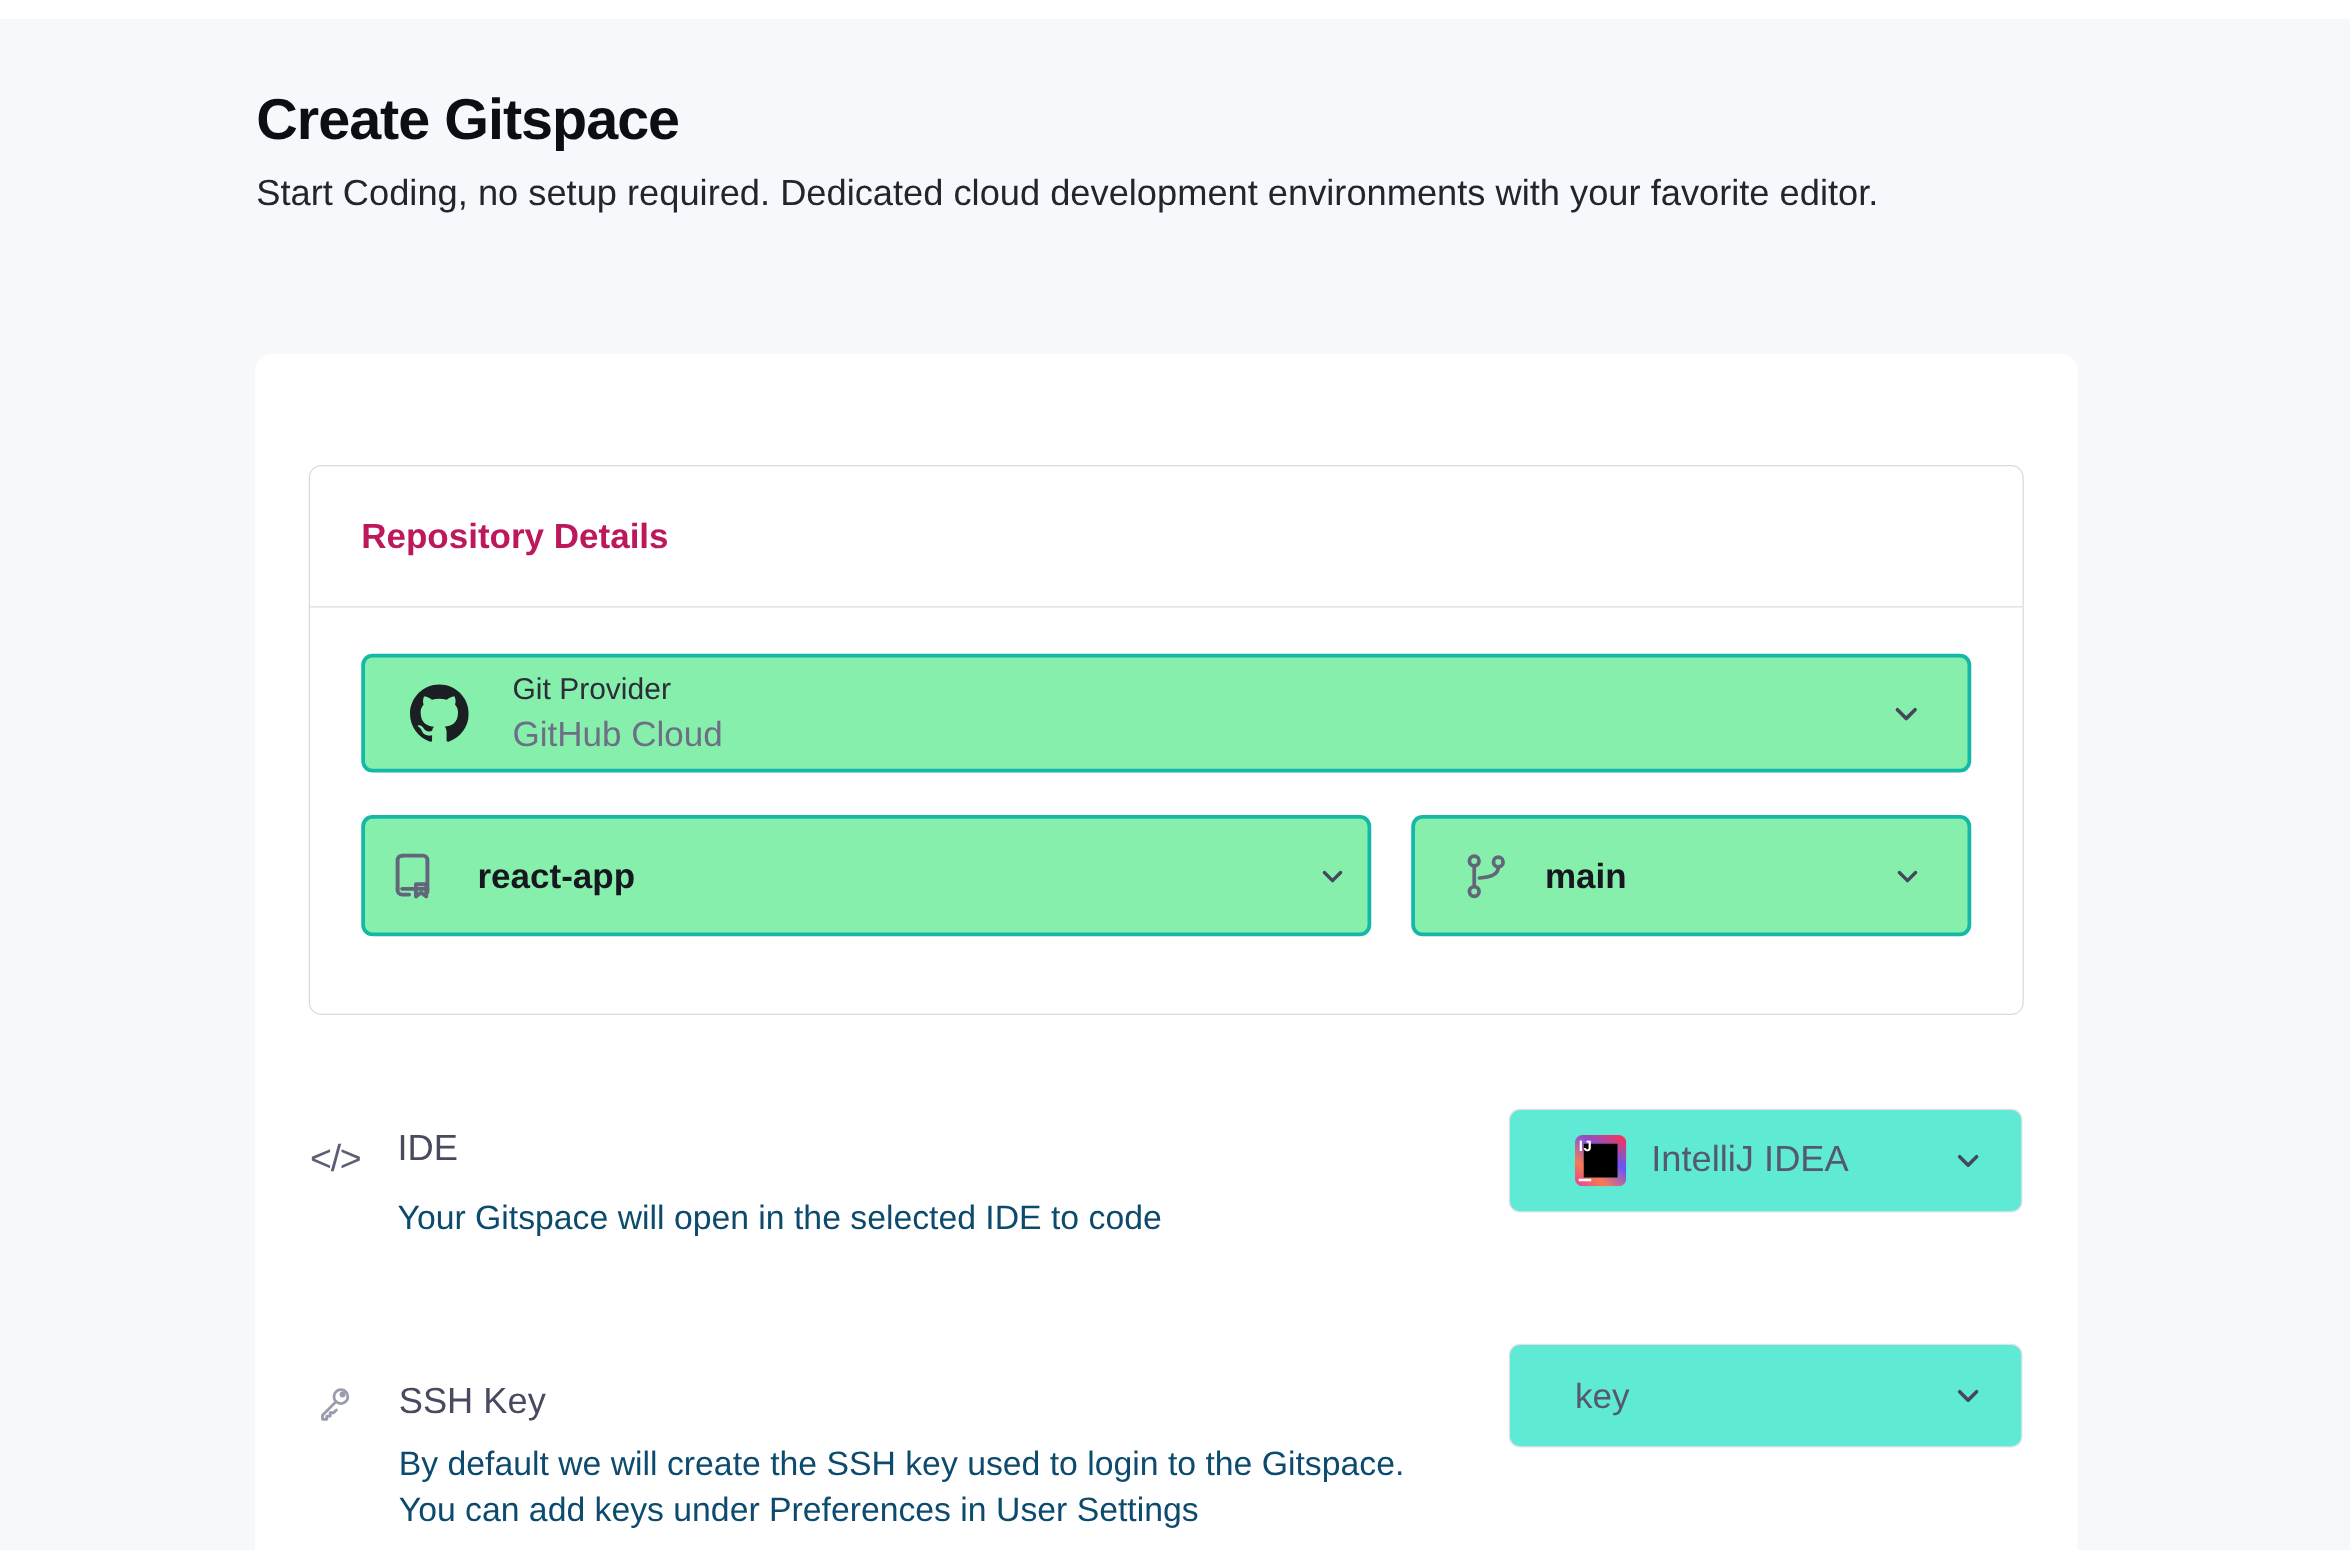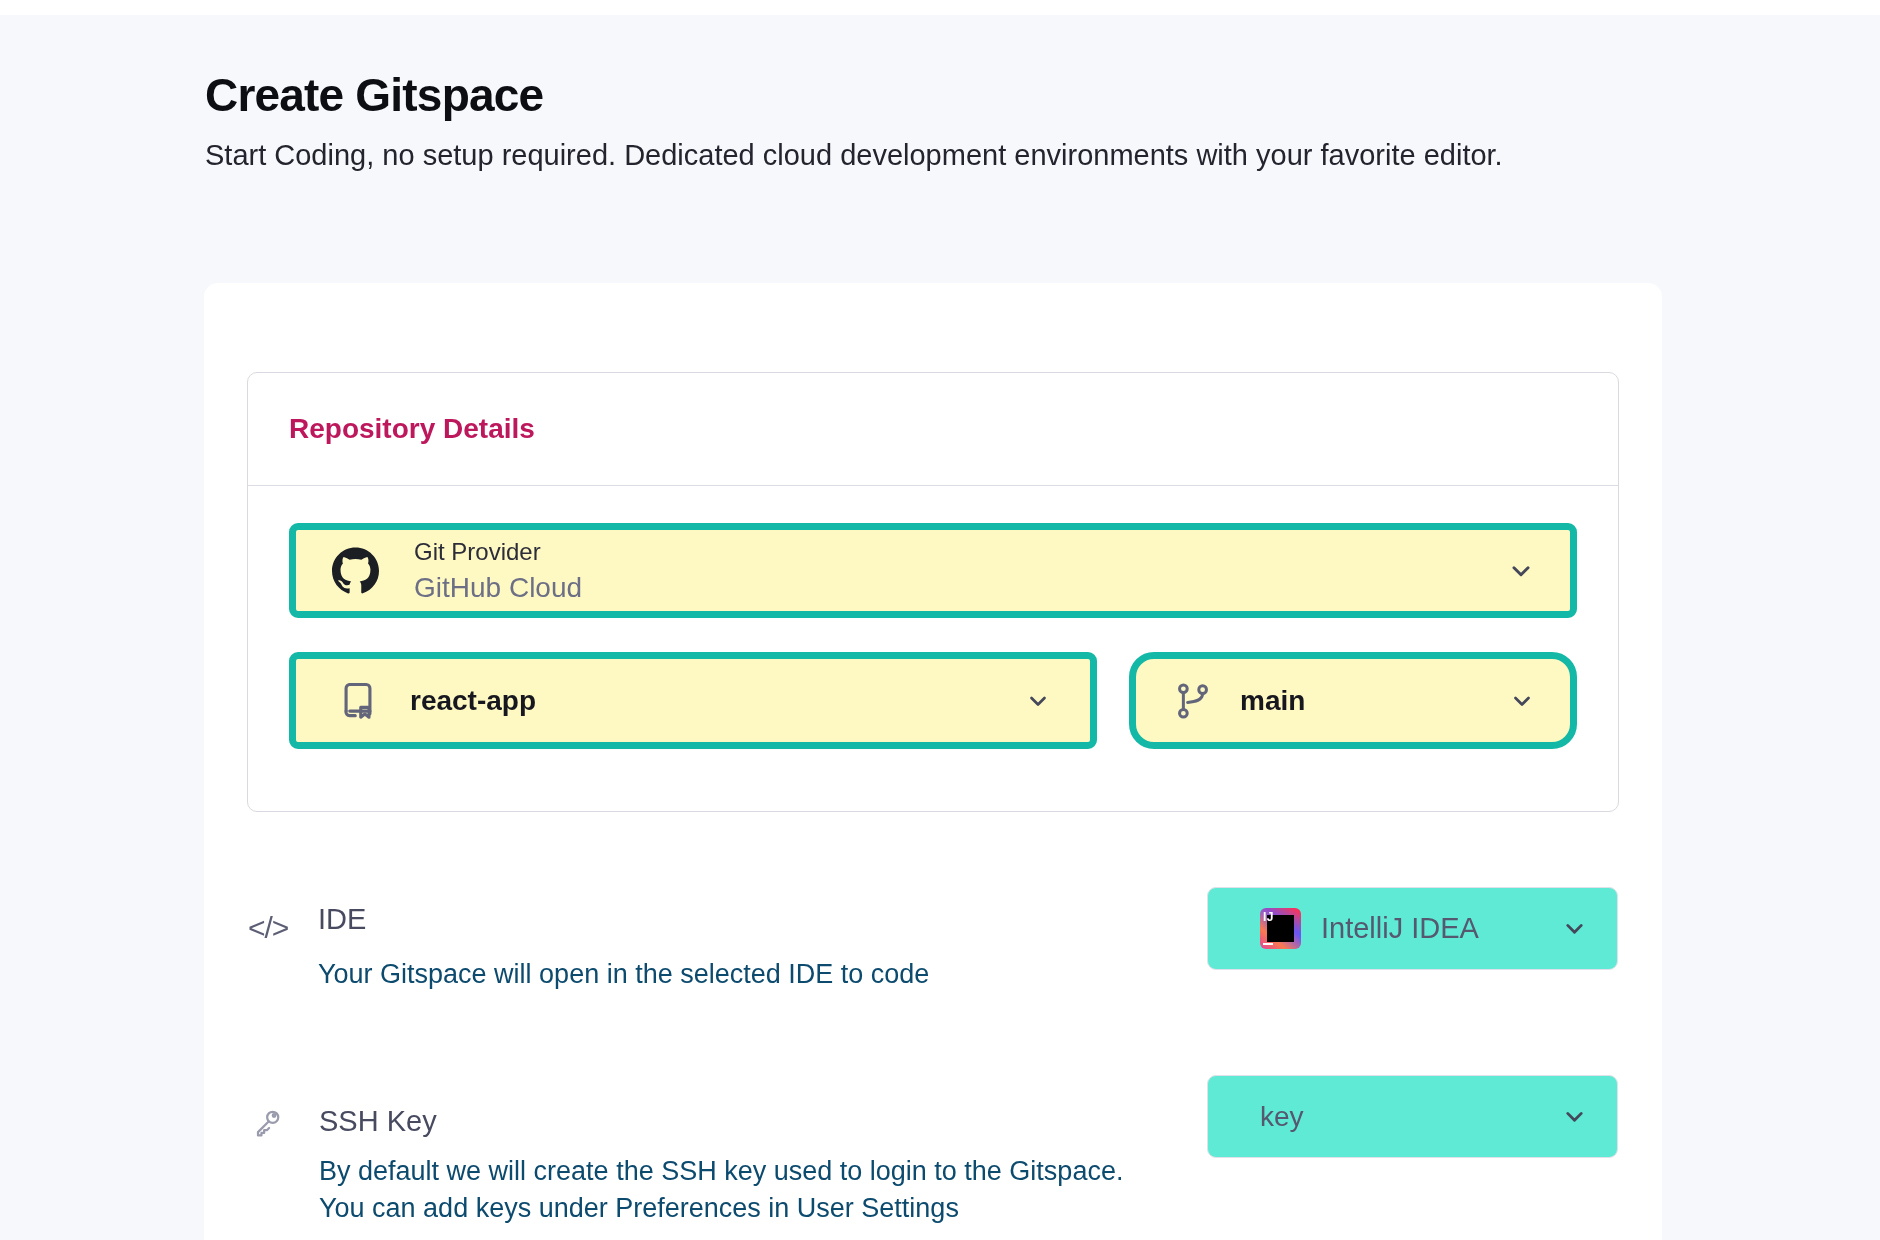--- a/index.html
+++ b/index.html
@@ -31,27 +31,27 @@
     border:1px solid #d9d9e2; border-radius:10px; background:#ffffff;
   }
   .card-header {
     height:113px; padding:0 41px; display:flex; align-items:center;
     border-bottom:1px solid #dcdce4;
     font-size:28px; font-weight:700; color:#be185d;
   }
   .card-body { padding:37px 41px 62px; }
 
   .select {
-    background:#fef9c3; border:7px solid #14b8a6; border-radius:9px;
+    background:#86efac; border:3px solid #14b8a6; border-radius:9px;
     display:flex; align-items:center; cursor:pointer;
   }
   .select-provider { height:95px; padding:0 36px; }
   .row2 { display:flex; gap:32px; margin-top:34px; }
-  .select-repo { width:808px; height:97px; padding:0 40px; }
-  .select-branch { width:448px; height:97px; padding:16px 36px;border-radius:25px; }
+  .select-repo { width:808px; height:97px; padding:0 16px; }
+  .select-branch { width:448px; height:97px; padding:16px 36px; }
 
   .chevron { margin-left:auto; flex:0 0 auto; display:block; }
 
   .provider-text { margin-left:35px; }
   .provider-label { font-size:24px; color:#2d2d3a; margin-bottom:6px; }
   .provider-value { font-size:28px; color:#6c6f85; }
 
   .repo-value { margin-left:30px; font-size:28px; font-weight:600; color:#17171f; }
   .branch-value { margin-left:26px; font-size:28px; font-weight:600; color:#17171f; }
 

